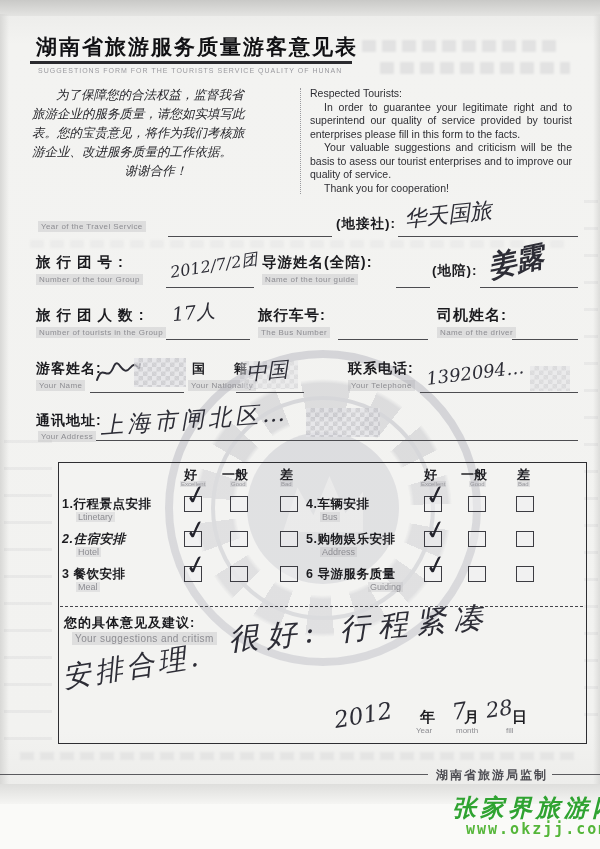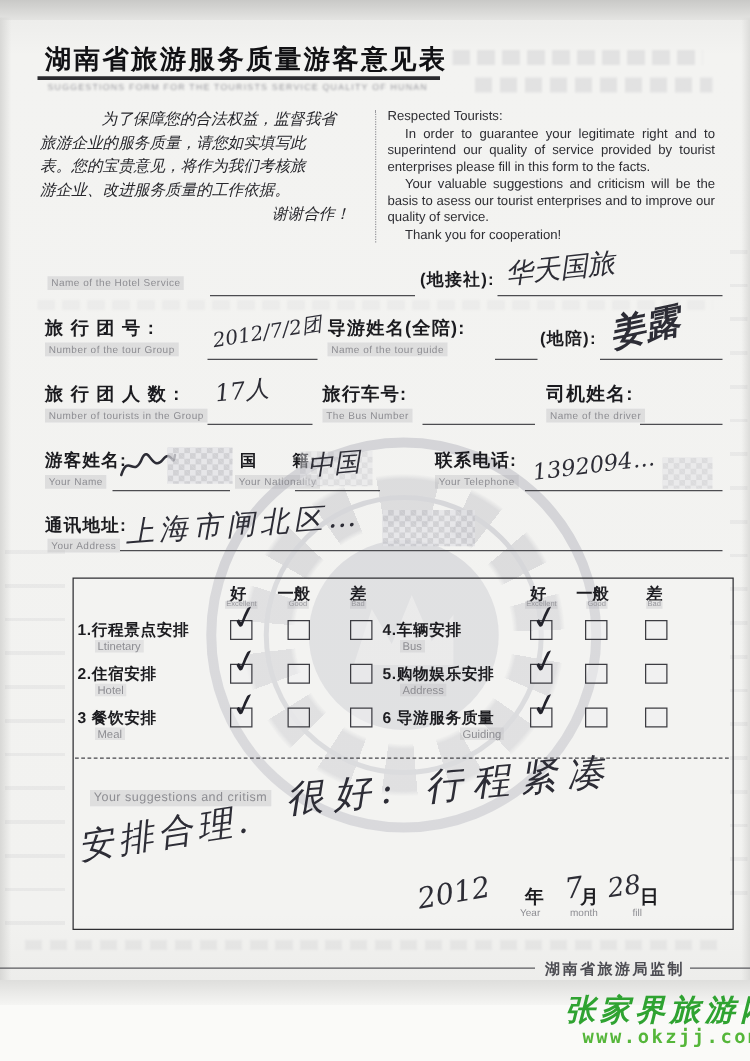--- a/index.html
+++ b/index.html
@@ -102,35 +102,35 @@
     <div class="ring-inner"></div>
     <div class="core"></div>
     <div class="core-cut"></div>
   </div>
 
   <div class="abs title" style="left:36px;top:33px;">湖南省旅游服务质量游客意见表</div>
   <div class="title-rule" style="left:30px;top:61px;width:322px;"></div>
   <div class="abs subtitle" style="left:38px;top:67px;">SUGGESTIONS FORM FOR THE TOURISTS SERVICE QUALITY OF HUNAN</div>
 
   <div class="abs kai" style="left:32px;top:86px;width:262px;">
-    <div style="text-indent:24px;text-align:center;">为了保障您的合法权益，监督我省</div>
+    <div style="text-indent:24px;">为了保障您的合法权益，监督我省</div>
     <div>旅游企业的服务质量，请您如实填写此</div>
     <div>表。您的宝贵意见，将作为我们考核旅</div>
     <div>游企业、改进服务质量的工作依据。</div>
-    <div style="text-align:right;padding-right:14px;">谢谢合作！</div>
+    <div style="text-align:center;padding-right:14px;">谢谢合作！</div>
   </div>
   <div class="divider-dotted" style="left:300px;top:88px;height:106px;"></div>
   <div class="abs intro-en" style="left:310px;top:87px;width:262px;">
     <div style="text-indent:0;">Respected Tourists:</div>
     <p>In order to guarantee your legitimate right and to superintend our quality of service provided by tourist enterprises please fill in this form to the facts.</p>
     <p>Your valuable suggestions and criticism will be the basis to asess our tourist enterprises and to improve our quality of service.</p>
     <p>Thank you for cooperation!</p>
   </div>
 
-  <div class="abs enlabel" style="left:38px;top:221px;">Name of the Hotel Service</div>
+  <div class="abs enlabel" style="left:38px;top:221px;">Year of the Travel Service</div>
   <div class="uline" style="left:168px;top:236px;width:164px;"></div>
   <div class="abs cnlabel" style="left:336px;top:215px;">(地接社):</div>
   <div class="abs hw" style="left:404px;top:200px;font-size:22px;transform:rotate(-6deg);">华天国旅</div>
   <div class="uline" style="left:398px;top:236px;width:180px;"></div>
 
   <div class="abs cnlabel" style="left:36px;top:253px;font-size:14.5px;">旅 行 团 号 :</div>
   <div class="abs enlabel" style="left:36px;top:274px;">Number of the tour Group</div>
   <div class="abs hw" style="left:170px;top:256px;font-size:16px;transform:rotate(-9deg);">2012/7/2团</div>
   <div class="uline" style="left:166px;top:287px;width:88px;"></div>
   <div class="abs cnlabel" style="left:262px;top:253px;font-size:14.5px;">导游姓名(全陪):</div>
@@ -191,21 +191,21 @@
   <div class="colhead" style="left:517px;top:466px;">差</div>
   <div class="colhead-en" style="left:517px;top:481px;">Bad</div>
 
   <div class="item-cn" style="left:62px;top:496px;">1.行程景点安排</div>
   <div class="item-en" style="left:76px;top:512px;">Ltinetary</div>
   <div class="cb" style="left:184px;top:496px;"></div>
   <span class="tick" style="left:185px;top:482px;">✓</span>
   <div class="cb" style="left:230px;top:496px;"></div>
   <div class="cb" style="left:280px;top:496px;"></div>
 
-  <div class="item-cn" style="left:62px;top:531px;">2.住宿安排</div>
+  <div class="item-cn" style="left:62px;top:531px;font-style:italic;">2.住宿安排</div>
   <div class="item-en" style="left:76px;top:547px;">Hotel</div>
   <div class="cb" style="left:184px;top:531px;"></div>
   <span class="tick" style="left:185px;top:517px;">✓</span>
   <div class="cb" style="left:230px;top:531px;"></div>
   <div class="cb" style="left:280px;top:531px;"></div>
 
   <div class="item-cn" style="left:62px;top:566px;">3 餐饮安排</div>
   <div class="item-en" style="left:76px;top:582px;">Meal</div>
   <div class="cb" style="left:184px;top:566px;"></div>
   <span class="tick" style="left:185px;top:552px;">✓</span>
@@ -227,20 +227,21 @@
   <div class="cb" style="left:516px;top:531px;"></div>
 
   <div class="item-cn" style="left:306px;top:566px;">6 导游服务质量</div>
   <div class="item-en" style="left:320px;top:582px;margin-left:48px;">Guiding</div>
   <div class="cb" style="left:424px;top:566px;"></div>
   <span class="tick" style="left:425px;top:552px;">✓</span>
   <div class="cb" style="left:468px;top:566px;"></div>
   <div class="cb" style="left:516px;top:566px;"></div>
 
   <div class="dashline" style="left:60px;top:606px;width:523px;"></div>
+  <div class="abs cnlabel" style="left:64px;top:614px;font-size:13px;">您的具体意见及建议:</div>
   <div class="abs enlabel" style="left:72px;top:632px;font-size:10px;">Your suggestions and critism</div>
   <div class="abs hw" style="left:228px;top:608px;font-size:30px;transform:rotate(-5deg);letter-spacing:8px;">很好: 行程紧凑</div>
   <div class="abs hw" style="left:62px;top:648px;font-size:28px;transform:rotate(-9deg);letter-spacing:4px;">安排合理.</div>
 
   <div class="abs hw" style="left:334px;top:702px;font-size:23px;transform:rotate(-10deg);">2012</div>
   <div class="datecn" style="left:420px;top:708px;">年</div>
   <div class="dateen" style="left:416px;top:726px;">Year</div>
   <div class="abs hw" style="left:452px;top:698px;font-size:23px;transform:rotate(-8deg);">7</div>
   <div class="datecn" style="left:464px;top:708px;">月</div>
   <div class="dateen" style="left:456px;top:726px;">month</div>

